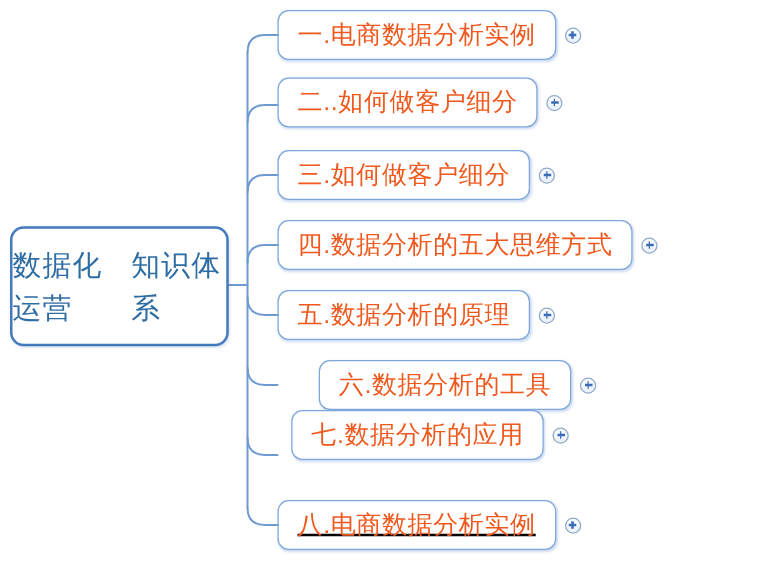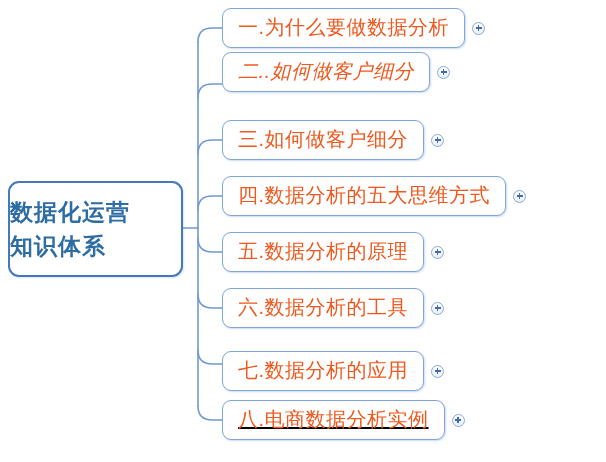--- a/index.html
+++ b/index.html
@@ -16,41 +16,41 @@
 
   
   .root {
     position: absolute;
     left: 8px; top: 181px;
     width: 175px; height: 96px;
     box-sizing: border-box;
     border: 2.5px solid #4479BD;
     border-radius: 11px;
     background: #ffffff;
-    display: flex; flex-direction: column;
-    align-items: flex-start; justify-content: center;
+    display: flex; flex-direction: row;
+    align-items: center; justify-content: center;
     color: #2E6DA4;
-    font-size: 23px; font-weight: bold;
+    font-size: 23px; font-weight: normal;
     line-height: 34px;
     letter-spacing: 1px;
     z-index: 2;
     box-shadow: 1px 1px 2px rgba(110,150,210,0.25);
   }
 
   
   .row {
     position: absolute;
     left: 222px;
     height: 40px;
     display: flex; align-items: center;
     gap: 7px;
     z-index: 2;
   }
-  .r0 { top: 8px; }   .r1 { top: 52px; font-style: italic; }  .r2 { top: 120px; } .r3 { top: 176px; }
-  .r4 { top: 232px; } .r5 { top: 288px; } .r6 { top: 351px; } .r7 { top: 400px; text-decoration: underline; }
+  .r0 { top: 8px; }   .r1 { top: 62px; }  .r2 { top: 120px; } .r3 { top: 176px; }
+  .r4 { top: 232px; } .r5 { top: 288px; margin-left: 33px; } .r6 { top: 328px; margin-left: 11px; } .r7 { top: 400px; text-decoration: underline; }
 
   .topic {
     box-sizing: border-box;
     border: 1.4px solid #7FA7DB;
     border-radius: 9px;
     background: #ffffff;
     padding: 5px 15px 6px 15px;
     font-size: 20px;
     color: #F0591E;
     letter-spacing: 0.5px;
@@ -99,21 +99,21 @@
       <path d="M 198 406 Q 198 420 212 420 H 222"></path>
     </g>
   </svg>
 
   <div class="root">
     <div>数据化运营</div>
     <div>知识体系</div>
   </div>
 
   <div class="row r0">
-    <div class="topic">一.为什么要做数据分析</div>
+    <div class="topic">一.电商数据分析实例</div>
     <span class="plus"></span>
   </div>
 
   <div class="row r1">
     <div class="topic">二..如何做客户细分</div>
     <span class="plus"></span>
   </div>
 
   <div class="row r2">
     <div class="topic">三.如何做客户细分</div>

